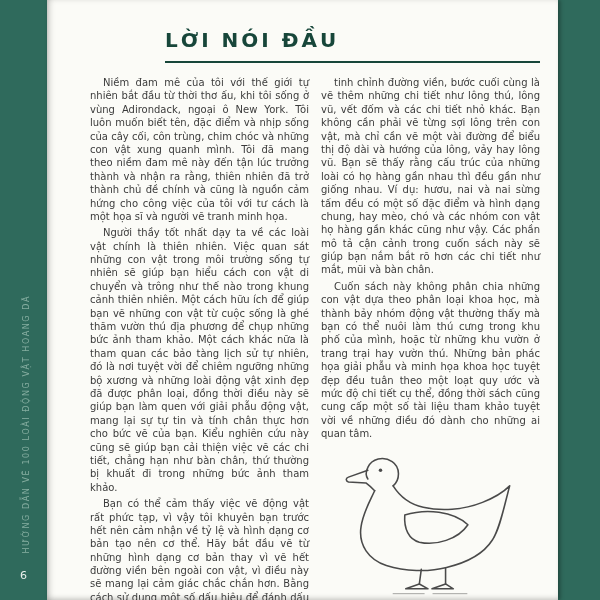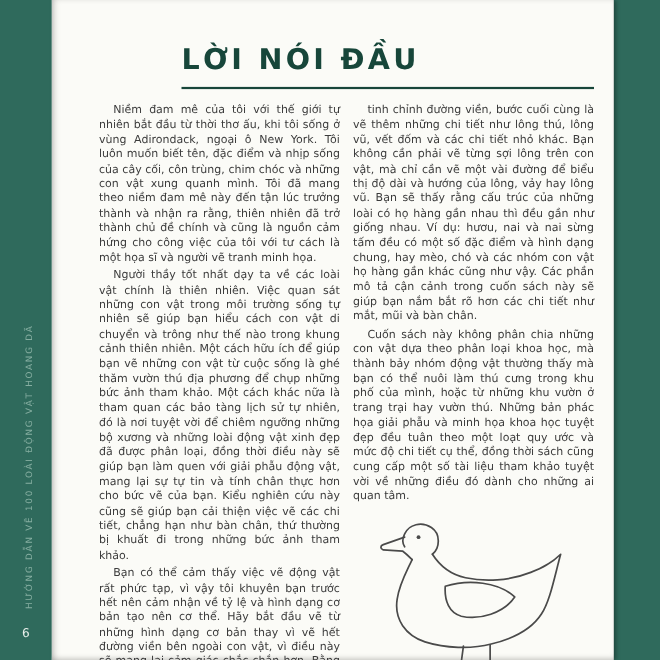--- a/index.html
+++ b/index.html
@@ -41,22 +41,22 @@
     left: 47px; top: 0;
     width: 511px; height: 600px;
     background: #fbfbf7;
     box-shadow:
       inset 4px 0 7px -3px rgba(0,0,0,0.30),
       inset 0 -4px 6px -3px rgba(0,0,0,0.18),
       2px 0 4px rgba(0,0,0,0.35);
     overflow: hidden;
   }
   .page-title {
-    margin: 40px 18px 0 118px;
-    font-size: 26px;
+    margin: 28px 18px 0 118px;
+    font-size: 20px;
     font-weight: bold;
     letter-spacing: 3px;
     color: #17463a;
   }
   .title-rule {
     margin: 9px 18px 0 118px;
     border: none;
     border-top: 2px solid #17463a;
     height: 0;
   }

